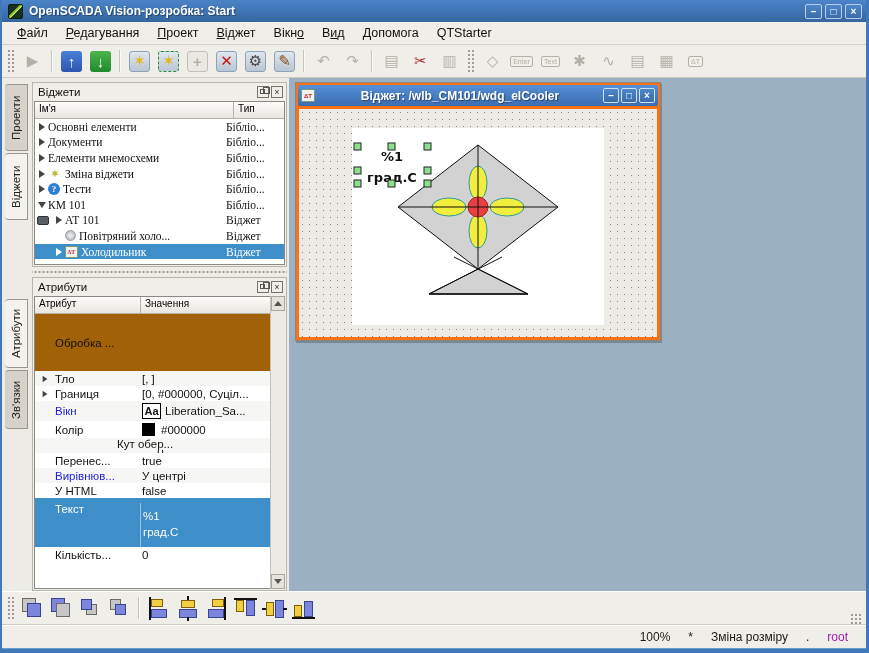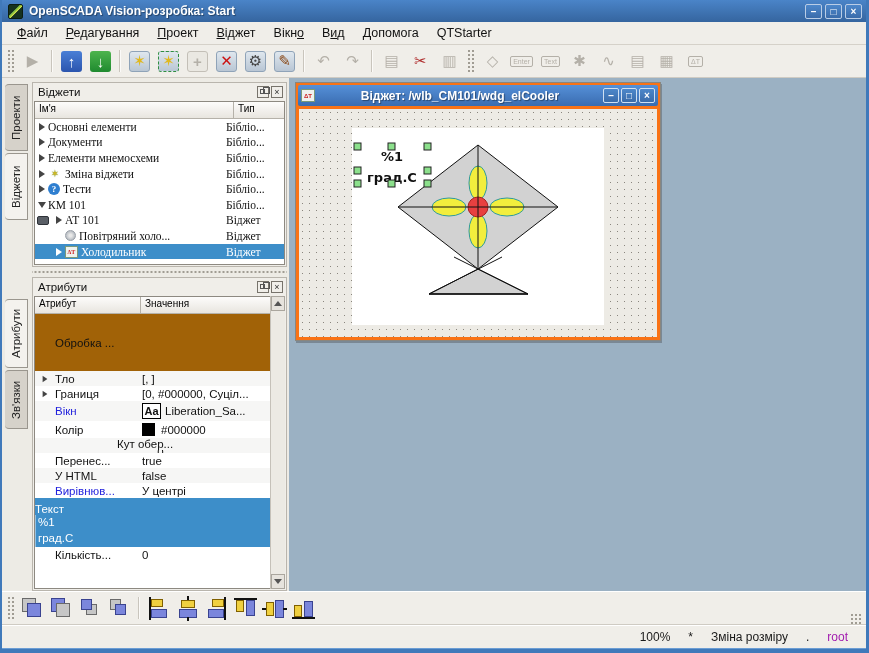--- a/index.html
+++ b/index.html
@@ -86,21 +86,21 @@
   .trow.selected { background:#3d8ec9; color:#fff; }
 
   
   .arow { display:flex; font-size:11.5px; color:#111; align-items:center; }
   .arow:nth-child(odd):not(.selected):not(.group) { background:#f6f6f5; }
   .a-aw { width:20px; display:flex; justify-content:center; flex:none; }
   .aname { width:85px; flex:none; white-space:nowrap; overflow:hidden; }
   .aname.blue { color:#2222dd; }
   .avalue { flex:1; padding-left:2px; white-space:nowrap; overflow:hidden; display:flex; align-items:center; }
   .arow.group { height:57px; background:#a16207;align-items:center; }
-  .arow.selected { background:#3d8ec9; color:#fff; height:49px; align-items:flex-start; padding-top:5px;flex-direction:column; }
+  .arow.selected { background:#3d8ec9; color:#fff; height:49px; align-items:flex-start; padding-top:5px; }
   .arow.selected .avalue { border-left:1px solid rgba(255,255,255,.45); align-self:stretch; padding-top:0; white-space:pre-line; line-height:1.35; }
   .aa-box { width:19px; height:16px; border:1px solid #000; background:#fff; font-weight:bold; font-size:11px;
             display:inline-flex; align-items:center; justify-content:center; margin-right:4px; }
   .swatch { width:13px; height:13px; background:#000; display:inline-block; margin-right:6px; }
   .vscroll { position:absolute; top:18px; bottom:1px; right:1px; width:15px; background:#eceae4; border-left:1px solid #c5c1b9; }
   .sbtn { position:absolute; left:0; right:0; height:15px; background:#e6e3dd; border:1px solid #aaa69e; display:flex; align-items:center; justify-content:center; }
   .sbtn.up { top:0; } .sbtn.down { bottom:0; }
   .sb-arr-u { width:0;height:0;border-bottom:5px solid #555;border-left:4px solid transparent;border-right:4px solid transparent; }
   .sb-arr-d { width:0;height:0;border-top:5px solid #555;border-left:4px solid transparent;border-right:4px solid transparent; }
   .splitter { position:absolute; left:2px; right:2px; top:189px; height:9px;
@@ -378,27 +378,27 @@
             <span class="aname">Кут обер...</span>
             <span class="avalue">0</span>
           </div>
           <div class="arow" style="height:15px;">
             <span class="a-aw"></span>
             <span class="aname">Перенес...</span>
             <span class="avalue">true</span>
           </div>
           <div class="arow" style="height:15px;">
             <span class="a-aw"></span>
+            <span class="aname blue">Вирівнюв...</span>
+            <span class="avalue">У центрі</span>
+          </div>
+          <div class="arow" style="height:15px;">
+            <span class="a-aw"></span>
             <span class="aname">У HTML</span>
             <span class="avalue">false</span>
-          </div>
-          <div class="arow" style="height:15px;">
-            <span class="a-aw"></span>
-            <span class="aname blue">Вирівнюв...</span>
-            <span class="avalue">У центрі</span>
           </div>
           <div class="arow selected">
             <span class="a-aw"></span>
             <span class="aname">Текст</span>
             <span class="avalue">%1
 град.С</span>
           </div>
           <div class="arow" style="height:15px;">
             <span class="a-aw"></span>
             <span class="aname">Кількість...</span>

